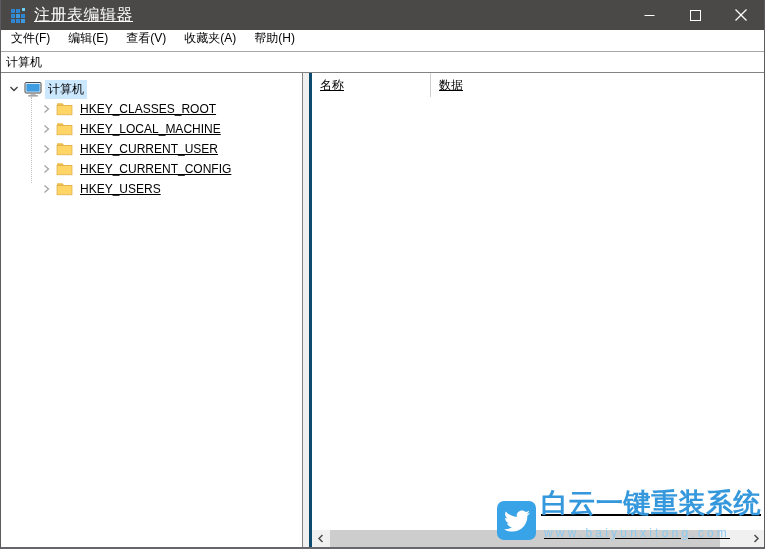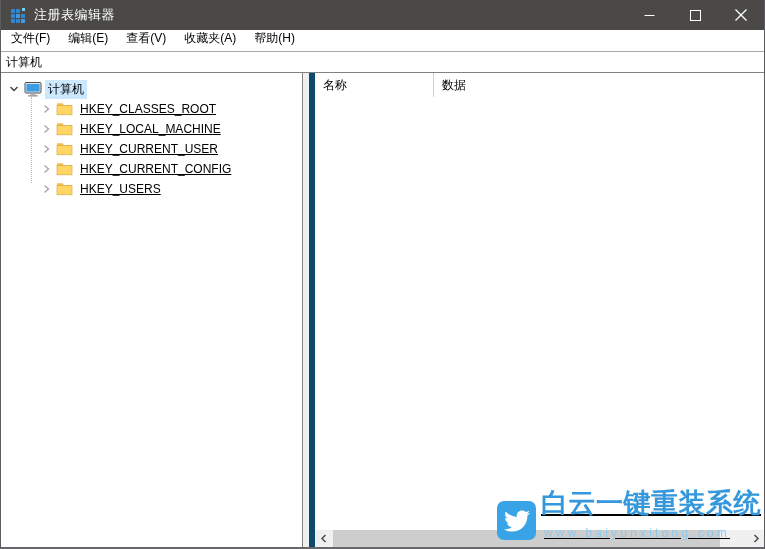--- a/index.html
+++ b/index.html
@@ -15,21 +15,21 @@
     border-bottom: 2px solid #66666b;
   }
 
   
   .titlebar {
     flex: 0 0 30px; height: 30px;
     background: #4a4947; color: #fff;
     display: flex; align-items: center;
   }
   .app-icon { width: 17px; height: 17px; margin: 0 7px 0 9px; flex: 0 0 auto; }
-  .window-title { font-size: 13px; letter-spacing: 0.5px; }
+  .window-title { font-size: 16px; letter-spacing: 0.5px; text-decoration: underline; }
   .win-controls { margin-left: auto; display: flex; height: 100%; }
   .win-btn { width: 46px; height: 100%; display: flex; align-items: center; justify-content: center; }
 
   
   .menubar {
     flex: 0 0 22px; height: 22px;
     background: #fff; border-bottom: 1px solid #a8a8a8;
     display: flex; align-items: flex-start; font-size: 12px; color: #000;
     padding-left: 1px;
   }
@@ -40,21 +40,21 @@
     flex: 0 0 20px; height: 20px;
     background: #fff; font-size: 12px; color: #000;
     display: flex; align-items: center; padding-left: 5px;
   }
 
   
   .content { flex: 1 1 auto; min-height: 0; display: flex; border-top: 1px solid #828282; }
 
   .tree-panel { flex: 0 0 302px; width: 302px; background: #fff; border-right: 1px solid #828282; position: relative; overflow: hidden; }
   .splitter { flex: 0 0 6px; background: #f0f0f0; }
-  .list-panel { flex: 1 1 auto; min-width: 0; background: #fff; border-left: 6px solid #0c4a6e; display: flex; flex-direction: column; position: relative; }
+  .list-panel { flex: 1 1 auto; min-width: 0; background: #fff; border-left: 3px solid #0c4a6e; display: flex; flex-direction: column; position: relative; text-decoration: underline; }
 
   
   .tree { padding-top: 6px; font-size: 12px; color: #000; position: relative; }
   .tree-guide { position: absolute; left: 30px; top: 24px; height: 86px; border-left: 1px dotted #bdbdbd; }
   .tree-row { height: 20px; display: flex; align-items: center; white-space: nowrap; position: relative; }
   .tree-row.root { padding-left: 6px; }
   .tree-row.child { padding-left: 38px; text-decoration: underline; }
   .twisty { width: 14px; height: 12px; display: flex; align-items: center; justify-content: center; flex: 0 0 auto; }
   .node-icon { width: 18px; height: 16px; margin: 0 3px 0 3px; flex: 0 0 auto; }
   .node-label { padding: 1px 3px; }

